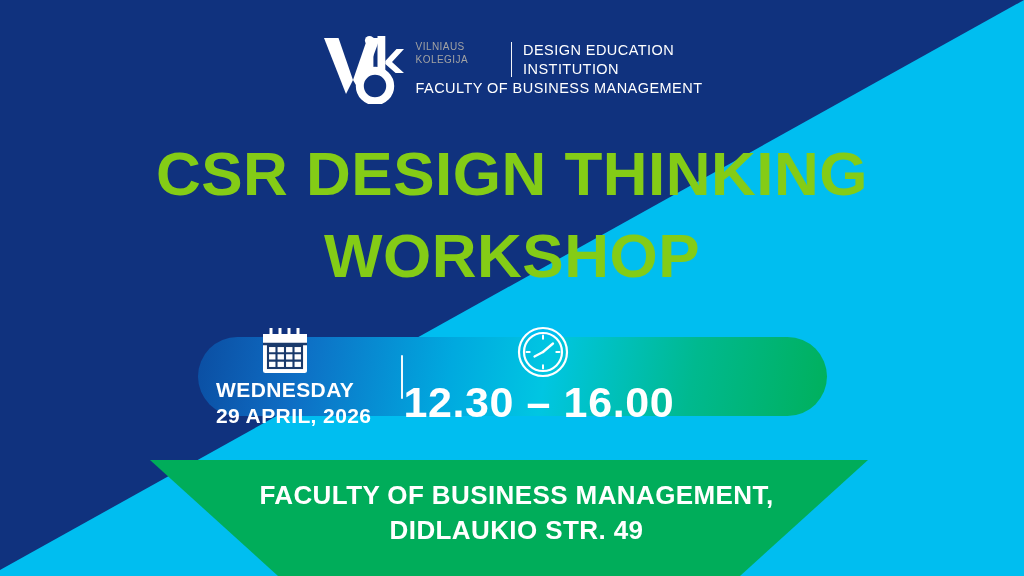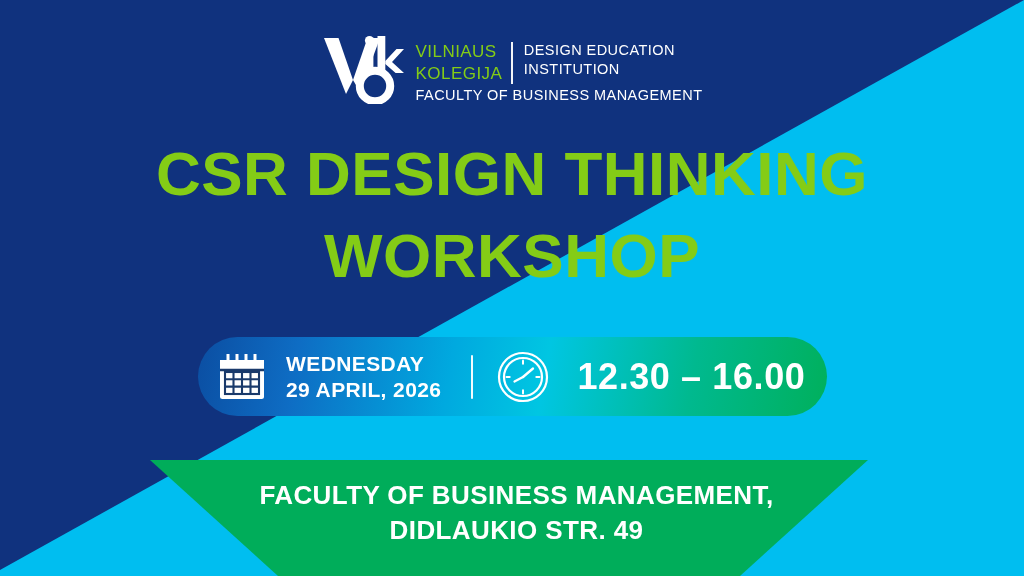--- a/index.html
+++ b/index.html
@@ -54,22 +54,22 @@
     justify-content: flex-start;
     padding-top: 11px;
   }
   .logo-rows {
     display: flex;
     align-items: flex-start;
   }
   .logo-col-a {
     display: flex;
     flex-direction: column;
-    color: #84cc16;
-    font-size: 17px;
+    color: #a3a3a3;
+    font-size: 10px;
     letter-spacing: 0.45px;
     line-height: 1.28;
     font-weight: 400;
     min-width: 86px;
   }
   .logo-divider {
     width: 1.5px;
     background: #ffffff;
     align-self: stretch;
     margin: 1px 11px 1px 9px;
@@ -132,20 +132,21 @@
         #00b05c 100%);
     display: flex;
     align-items: center;
     z-index: 6;
     box-sizing: border-box;
     padding-left: 18px;
   }
   .pill-group {
     display: flex;
     align-items: center;
+    flex-direction: column;
   }
   .cal-icon {
     width: 52px;
     height: 52px;
     flex: 0 0 auto;
     margin-right: 18px;
   }
   .clock-icon {
     width: 52px;
     height: 52px;
@@ -166,24 +167,23 @@
     width: 2px;
     height: 44px;
     background: #ffffff;
     margin-left: 30px;
     opacity: 0.95;
     border-radius: 1px;
   }
   .time-text {
     color: #ffffff;
     font-weight: bold;
-    font-size: 36px;
+    font-size: 43px;
     letter-spacing: 0.6px;
     white-space: nowrap;
-    margin-left: 12px;
   }
 
   
   .venue {
     position: absolute;
     left: 0;
     right: 0;
     top: 478px;
     z-index: 6;
     text-align: center;

